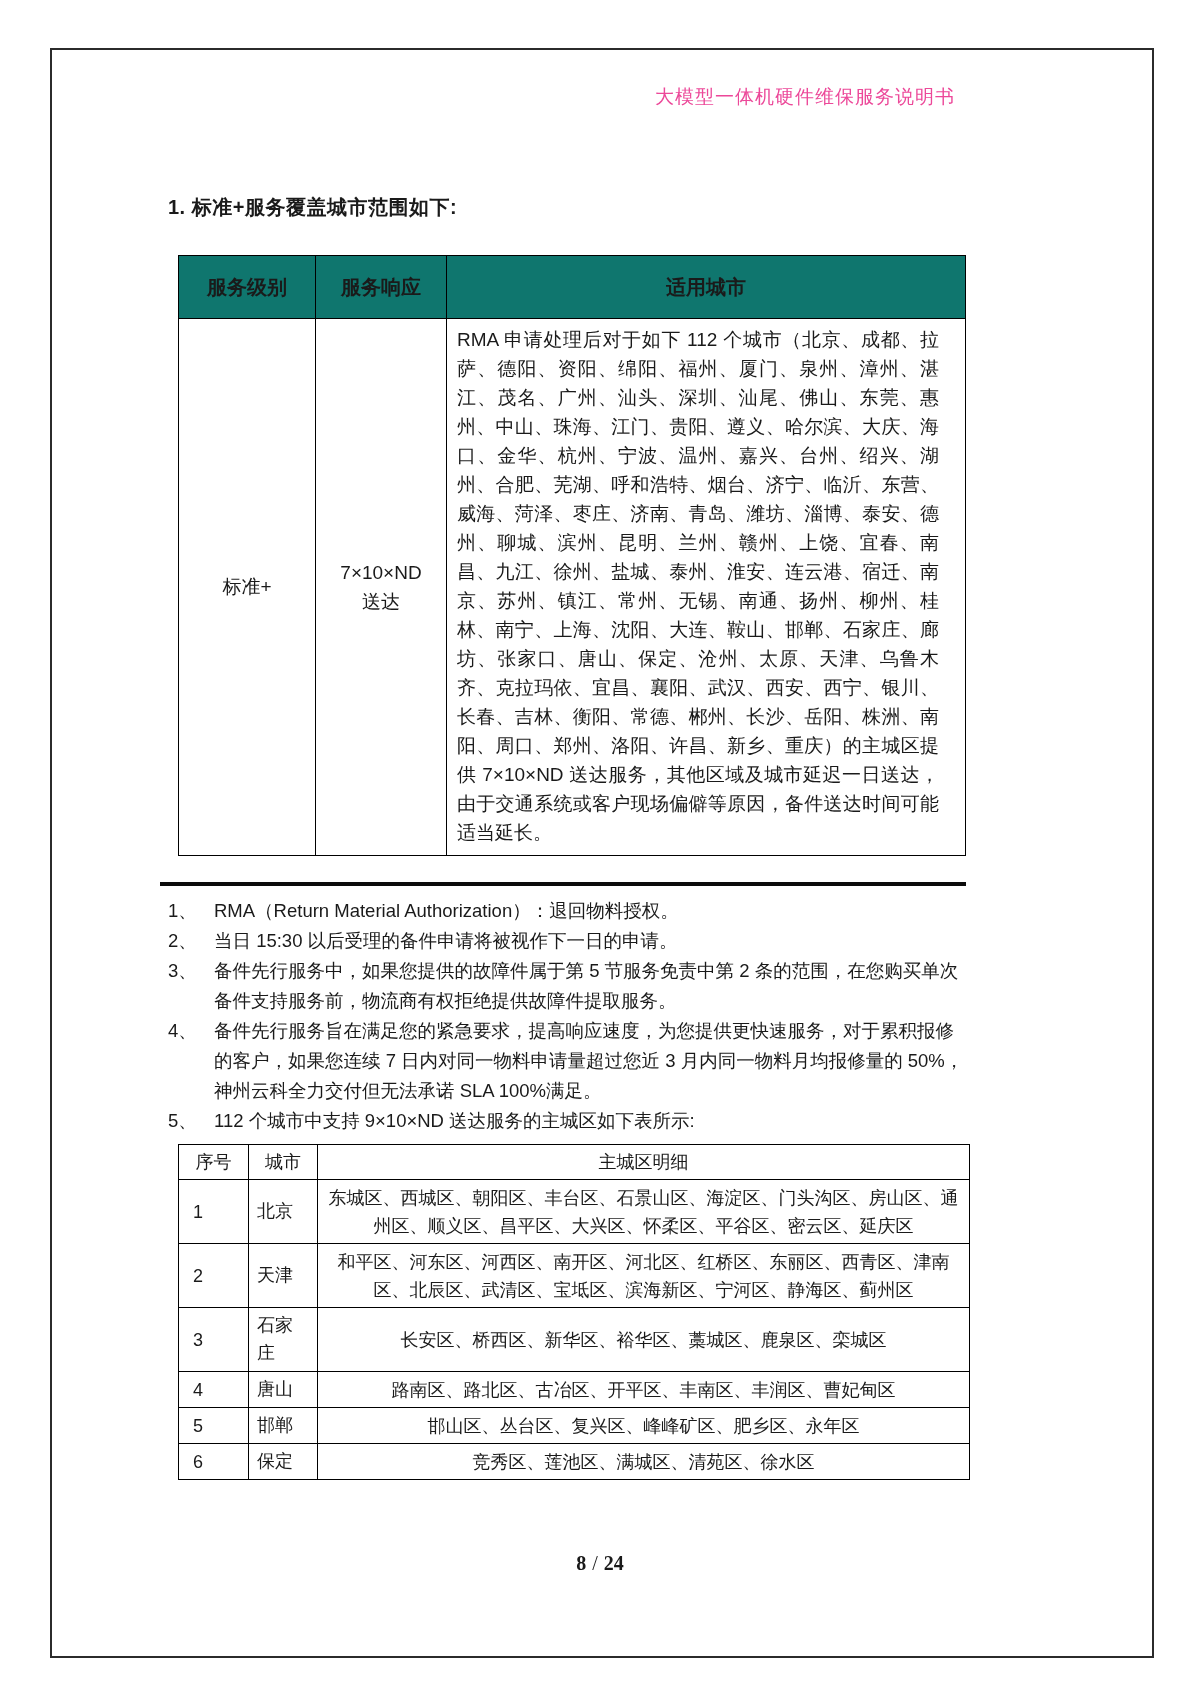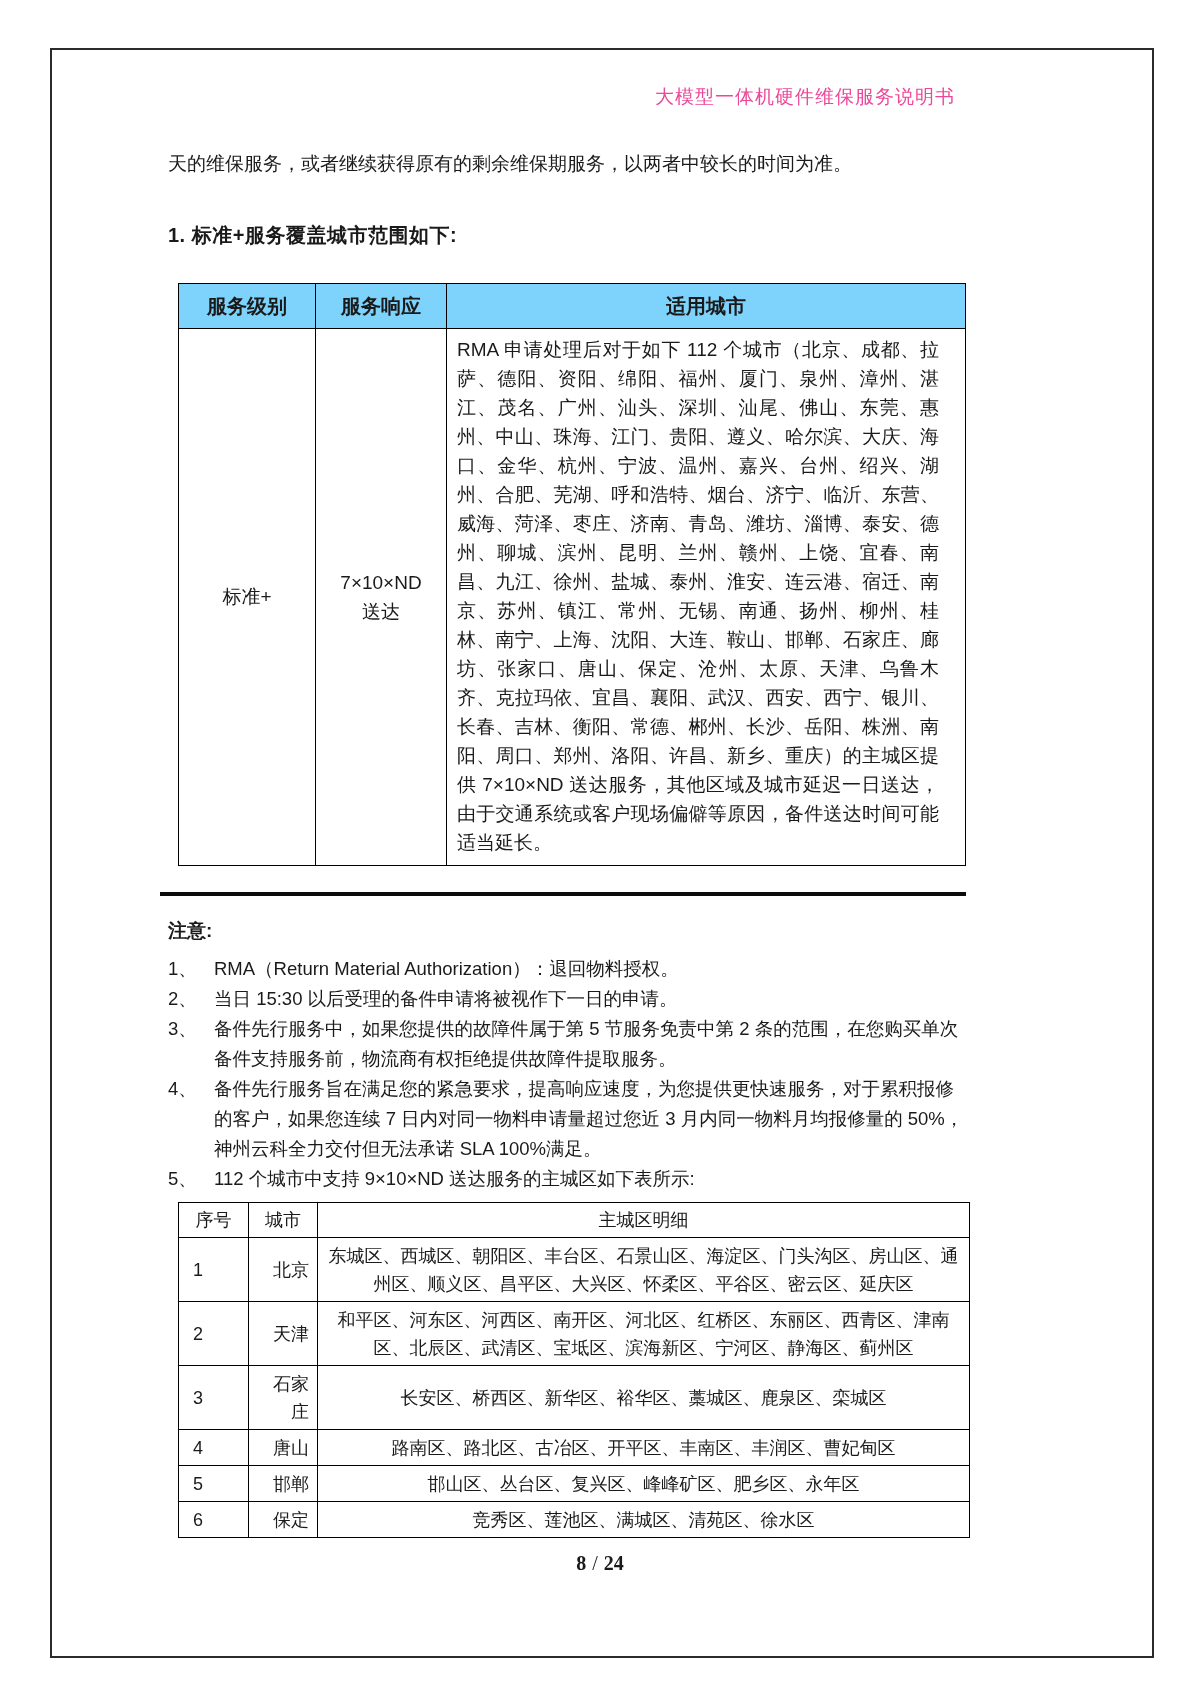--- a/index.html
+++ b/index.html
@@ -10,21 +10,21 @@
   .doc-header-title { position:absolute; top:84px; right:245px; font-size:19px;
     font-family:"Liberation Serif","DejaVu Serif",serif; color:#ec4899; letter-spacing:1px; }
   .main { position:absolute; left:168px; top:150px; width:800px; }
   .para1 { font-size:19px; line-height:28px; }
   .para2 { margin-top:36px; padding-left:32px; font-size:19px; line-height:28px; }
   .section-heading { margin-top:44px; font-size:20px; font-weight:bold; letter-spacing:.5px; }
 
   table { border-collapse:collapse; }
   .svc-table { margin-top:34px; margin-left:10px; width:788px; table-layout:fixed; }
   .svc-table th, .svc-table td { border:1.5px solid #000; }
-  .svc-table th { height:45px; background:#7dd3fc; font-size:20px; font-weight:bold; text-align:center; }
+  .svc-table th { height:63px; background:#0f766e; font-size:20px; font-weight:bold; text-align:center; }
   .svc-table .col-level { width:137px; }
   .svc-table .col-resp  { width:131px; }
   .svc-table td { vertical-align:middle; }
   .svc-level { text-align:center; font-size:19px; }
   .svc-resp { text-align:center; font-size:19px; line-height:29px; }
   .svc-cities { font-size:19px; line-height:29px; padding:6px 26px 8px 10px;
     text-align:justify; text-justify:inter-ideograph; height:402px; vertical-align:top; }
 
   .thick-rule { margin-top:26px; margin-left:-8px; width:806px; height:4px; background:#0b0b0b; }
 
@@ -33,39 +33,38 @@
   .note-item { display:flex; font-size:18.5px; line-height:30px; }
   .note-num { width:46px; flex:0 0 46px; }
   .note-text { flex:1; }
 
   .dist-table { margin-top:8px; margin-left:10px; width:792px; table-layout:fixed; font-size:18px; }
   .dist-table th, .dist-table td { border:1.5px solid #000; padding:3px 8px; line-height:28px; }
   .dist-table th { height:34px; font-weight:normal; text-align:center; background:#fff; }
   .dist-table .col-no { width:70px; }
   .dist-table .col-city { width:69px; }
   .dist-table td.c-no { text-align:left; padding-left:14px; }
-  .dist-table td.c-city { text-align:right; }
+  .dist-table td.c-city { text-align:left;font-family:Liberation Mono, monospace; }
   .dist-table td.c-detail { text-align:center; }
   .dist-table tr.tall td { height:64px; }
   .dist-table tr.short td { height:36px; }
 
   .doc-footer { position:absolute; top:1552px; left:0; width:1200px; text-align:center;
     font-family:"Liberation Serif","DejaVu Serif",serif; font-size:20px; font-weight:bold; }
   .doc-footer .sep { font-weight:normal; padding:0 6px; }
 </style>
 </head>
 <body>
 
 <div class="page-border"></div>
 
 <div class="doc-header-title">大模型一体机硬件维保服务说明书</div>
 
 <div class="main">
 
-  <p class="para1">天的维保服务，或者继续获得原有的剩余维保期服务，以两者中较长的时间为准。</p>
 
 
   <h2 class="section-heading">1. 标准+服务覆盖城市范围如下:</h2>
 
   <table class="svc-table">
     <thead>
       <tr>
         <th class="col-level">服务级别</th>
         <th class="col-resp">服务响应</th>
         <th>适用城市</th>
@@ -78,21 +77,20 @@
           <div>7×10×ND</div>
           <div>送达</div>
         </td>
         <td class="svc-cities">RMA 申请处理后对于如下 112 个城市（北京、成都、拉萨、德阳、资阳、绵阳、福州、厦门、泉州、漳州、湛江、茂名、广州、汕头、深圳、汕尾、佛山、东莞、惠州、中山、珠海、江门、贵阳、遵义、哈尔滨、大庆、海口、金华、杭州、宁波、温州、嘉兴、台州、绍兴、湖州、合肥、芜湖、呼和浩特、烟台、济宁、临沂、东营、威海、菏泽、枣庄、济南、青岛、潍坊、淄博、泰安、德州、聊城、滨州、昆明、兰州、赣州、上饶、宜春、南昌、九江、徐州、盐城、泰州、淮安、连云港、宿迁、南京、苏州、镇江、常州、无锡、南通、扬州、柳州、桂林、南宁、上海、沈阳、大连、鞍山、邯郸、石家庄、廊坊、张家口、唐山、保定、沧州、太原、天津、乌鲁木齐、克拉玛依、宜昌、襄阳、武汉、西安、西宁、银川、长春、吉林、衡阳、常德、郴州、长沙、岳阳、株洲、南阳、周口、郑州、洛阳、许昌、新乡、重庆）的主城区提供 7×10×ND 送达服务，其他区域及城市延迟一日送达，由于交通系统或客户现场偏僻等原因，备件送达时间可能适当延长。</td>
       </tr>
     </tbody>
   </table>
 
   <div class="thick-rule"></div>
 
-  <div class="notes-heading">注意:</div>
 
   <div class="notes-list">
     <div class="note-item">
       <span class="note-num">1、</span>
       <span class="note-text">RMA（Return Material Authorization）：退回物料授权。</span>
     </div>
     <div class="note-item">
       <span class="note-num">2、</span>
       <span class="note-text">当日 15:30 以后受理的备件申请将被视作下一日的申请。</span>
     </div>

